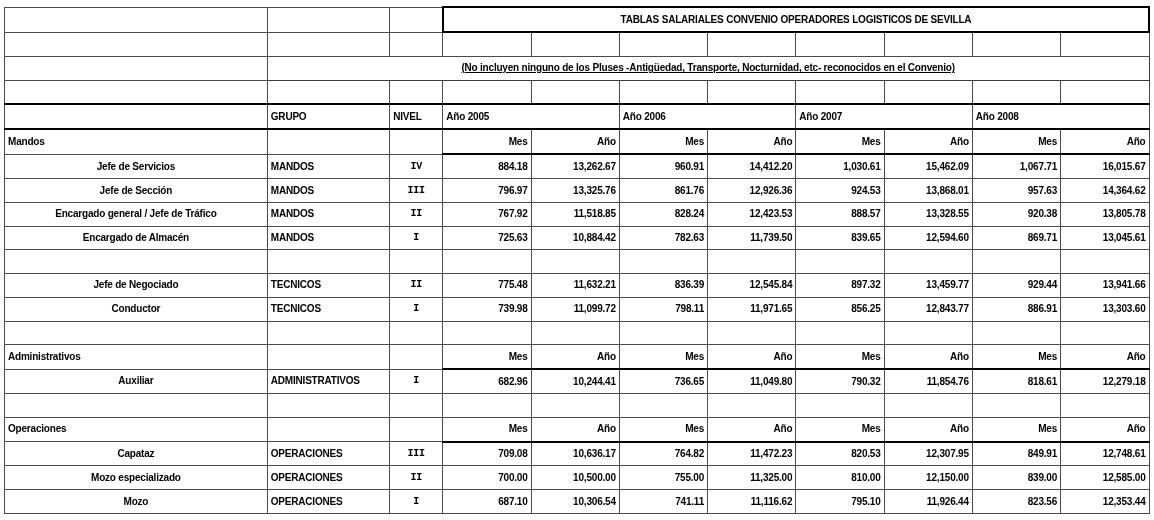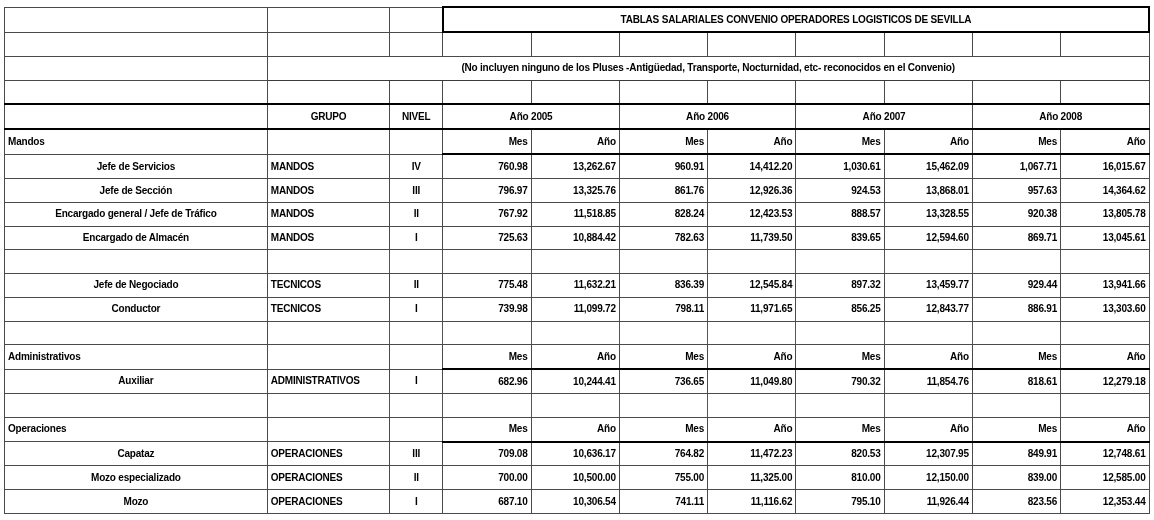--- a/index.html
+++ b/index.html
@@ -62,24 +62,24 @@
     height: 22px;
   }
 
   .subtitle-cell {
     text-align: center;
     font-size: 9.5px;
     font-weight: bold;
     letter-spacing: -0.1px;
     border: 1px solid #3a3a3a !important;
     height: 18px;
+    text-decoration: underline;
   }
 
   .hdr {
-    text-align: center;
     font-size: 10.5px;
     font-weight: bold;
     letter-spacing: 0.4px;
     border-top: 2px solid #000 !important;
     border-bottom: 2px solid #000 !important;
   }
 
   .subhdr {
     text-align: right;
     font-size: 9.5px;
@@ -93,21 +93,21 @@
     height: 18px;
   }
   .group-name {
     text-align: left;
     font-size: 10.5px;
     font-weight: bold;
   }
 
   .concept { text-align: center; font-size: 10px; }
   .grupo   { text-align: left; font-size: 10px; letter-spacing: -0.3px;}
-  .nivel   { text-align: center; font-size: 10px; }
+  .nivel   { text-align: center; font-size: 10px; font-family: Liberation Mono, monospace; }
   .num     { text-align: right; font-size: 10px; padding-right: 6px; }
 
   .spacer td {
     height: 12px;
     border-left: 2px solid #000;
     border-right: 2px solid #000;
     border-top: 1px solid #555;
     border-bottom: 1px solid #555;
   }
   .spacer td.inner { border-left: 1px solid #555; border-right: 1px solid #555; }
@@ -188,21 +188,21 @@
           <td class="subhdr">Año</td>
           <td class="subhdr">Mes</td>
           <td class="subhdr">Año</td>
           <td class="subhdr">Mes</td>
           <td class="subhdr">Año</td>
         </tr>
         <tr>
           <td class="concept">Jefe de Servicios</td>
           <td class="grupo">MANDOS</td>
           <td class="nivel">IV</td>
-          <td class="num">760.98</td>
+          <td class="num">884.18</td>
           <td class="num">13,262.67</td>
           <td class="num">960.91</td>
           <td class="num">14,412.20</td>
           <td class="num">1,030.61</td>
           <td class="num">15,462.09</td>
           <td class="num">1,067.71</td>
           <td class="num">16,015.67</td>
         </tr>
         <tr>
           <td class="concept">Jefe de Sección</td>

